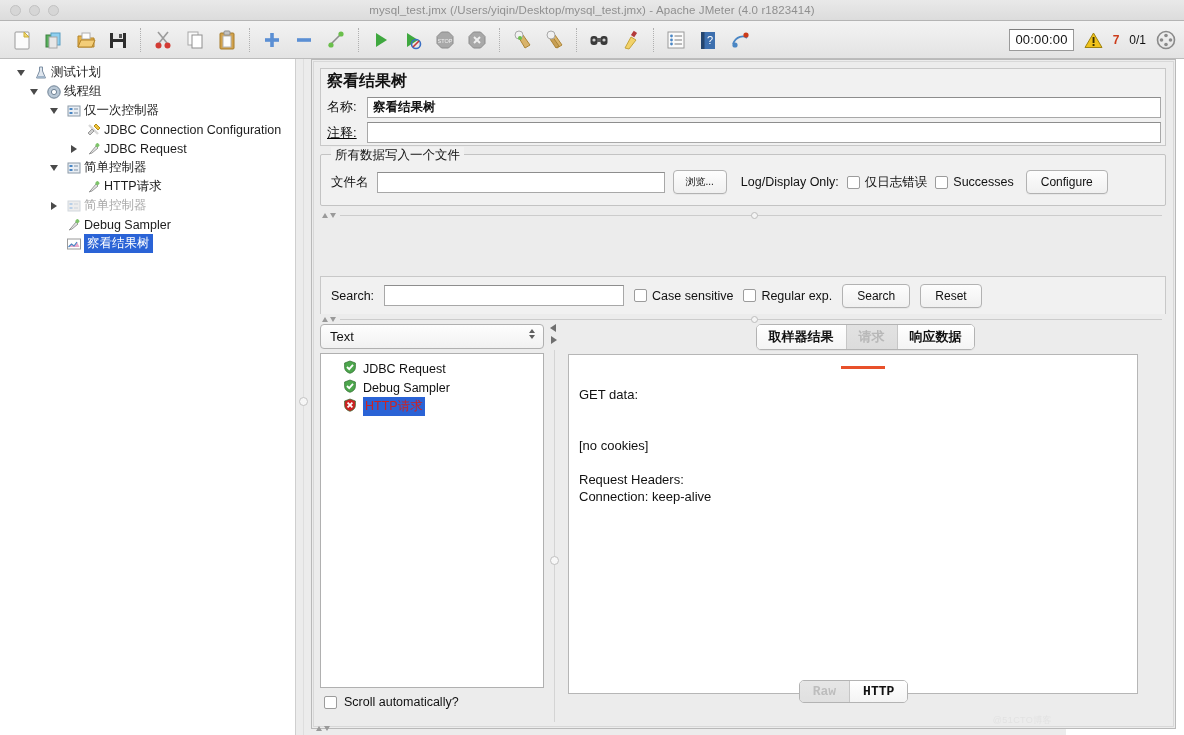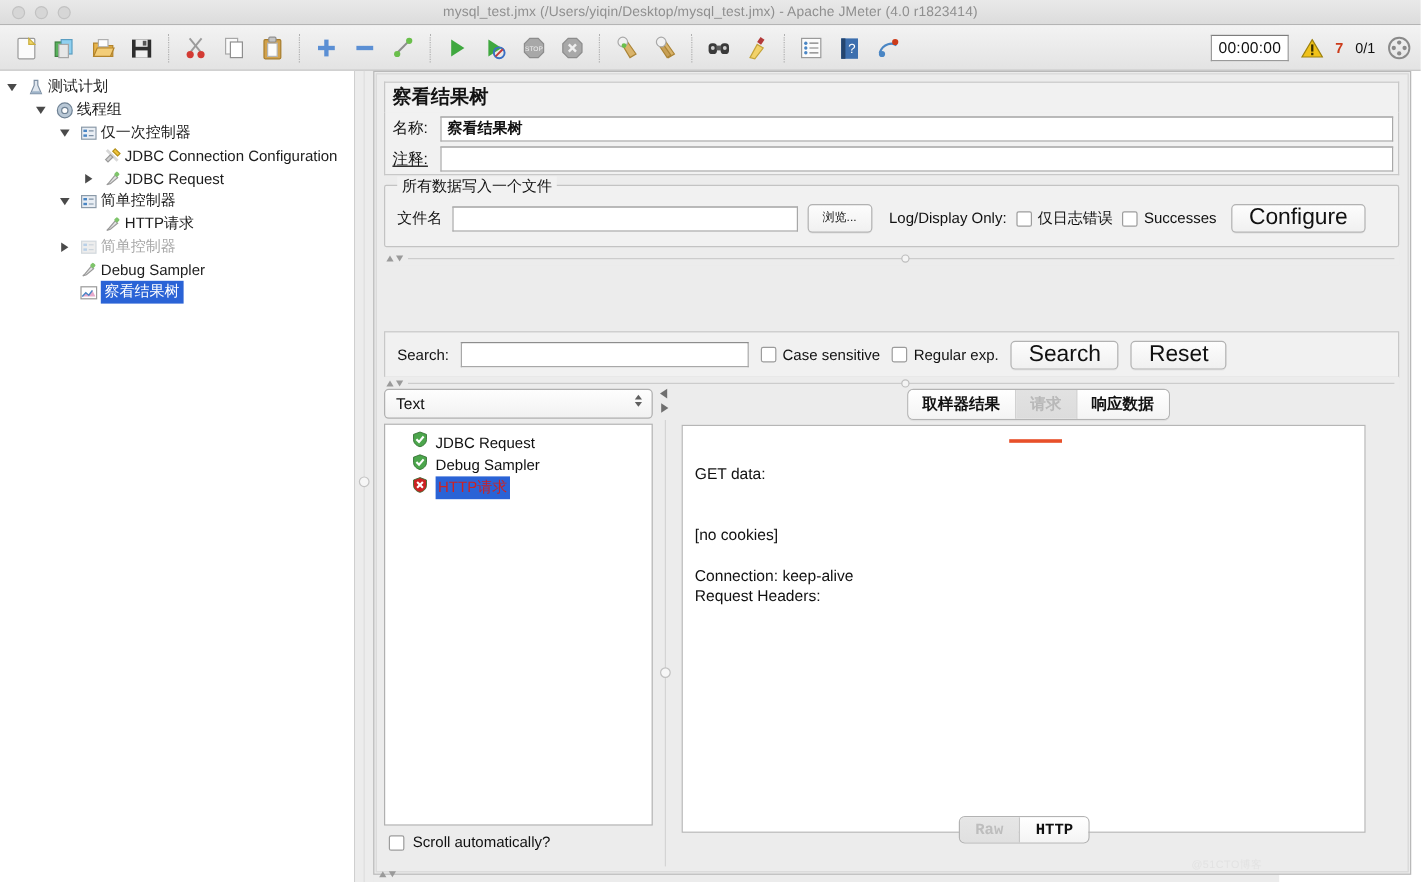--- a/index.html
+++ b/index.html
@@ -134,21 +134,21 @@
     border: 1px solid #a8a8a8; border-top-color: #8d8d8d;
   }
   .btn {
     background: linear-gradient(to bottom, #fdfdfd, #f0f0f0);
     border: 1px solid #b2b2b2; border-radius: 4px;
     font-size: 12.5px; color: #111; padding: 3px 10px;
     box-shadow: 0 1px 0 rgba(0,0,0,.04);
     line-height: 14px; white-space: nowrap;
   }
   .btn.small { font-size: 10px; padding: 4px 12px; }
-  .btn.wide  { font-size: 19px; padding: 4px 14px; }
+  .btn.wide  { font-size: 12px; padding: 4px 14px; }
   .cbox {
     width: 13px; height: 13px; background: #fff;
     border: 1px solid #9c9c9c; border-radius: 2px; display: inline-block;
   }
   .cb-wrap { display: flex; align-items: center; gap: 5px; }
 
   
   .splitbar {
     position: absolute; left: 8px; width: 846px; height: 11px;
     background: #ececec;
@@ -509,21 +509,21 @@
         <circle cx="10" cy="5.5" r="1.8" fill="#8a8a8a"></circle>
         <circle cx="10" cy="14.5" r="1.8" fill="#8a8a8a"></circle>
         <circle cx="5.5" cy="10" r="1.8" fill="#8a8a8a"></circle>
         <circle cx="14.5" cy="10" r="1.8" fill="#8a8a8a"></circle>
       </svg>
     </div>
   </div>
 
   <div class="leftpane">
     <div id="tree-nodes" style="padding-top:4px;">
-        <div class="tnode" style="padding-left: 0; text-align: right;">
+        <div class="tnode" style="padding-left: 11px; text-align: right;">
           <div class="tw">
             <span class="arrow down"></span>
           </div>
           <div class="ticon">
             <svg width="16" height="16" viewBox="0 0 16 16" opacity="1">
         <path d="M6.5 2 h3 v4 l3 7 h-9 l3 -7 Z" fill="#dfe6ee" stroke="#7d8fa3"></path>
         <path d="M5 11 h6 l1.5 2 h-9 Z" fill="#9fb4c9"></path>
             </svg>
           </div>
           <span class="tlabel">测试计划</span>
@@ -771,22 +771,22 @@
 
         <div class="respbox">
           <div id="resp-lines">
               <span class="annot-underline" style="background: rgb(232, 80, 42);"></span>
               <div class="respline blank"></div>
               <div class="respline">GET data:</div>
               <div class="respline blank"></div>
               <div class="respline blank"></div>
               <div class="respline">[no cookies]</div>
               <div class="respline blank"></div>
+              <div class="respline">Request Headers:</div>
               <div class="respline">Connection: keep-alive</div>
-              <div class="respline">Request Headers:</div>
             </div>
         </div>
 
         <div class="rawhttp">
           <div class="rh-group" id="view-buttons-group">
               <div class="rh dim">Raw</div>
               <div class="rh">HTTP</div>
             </div>
         </div>
       </div>

